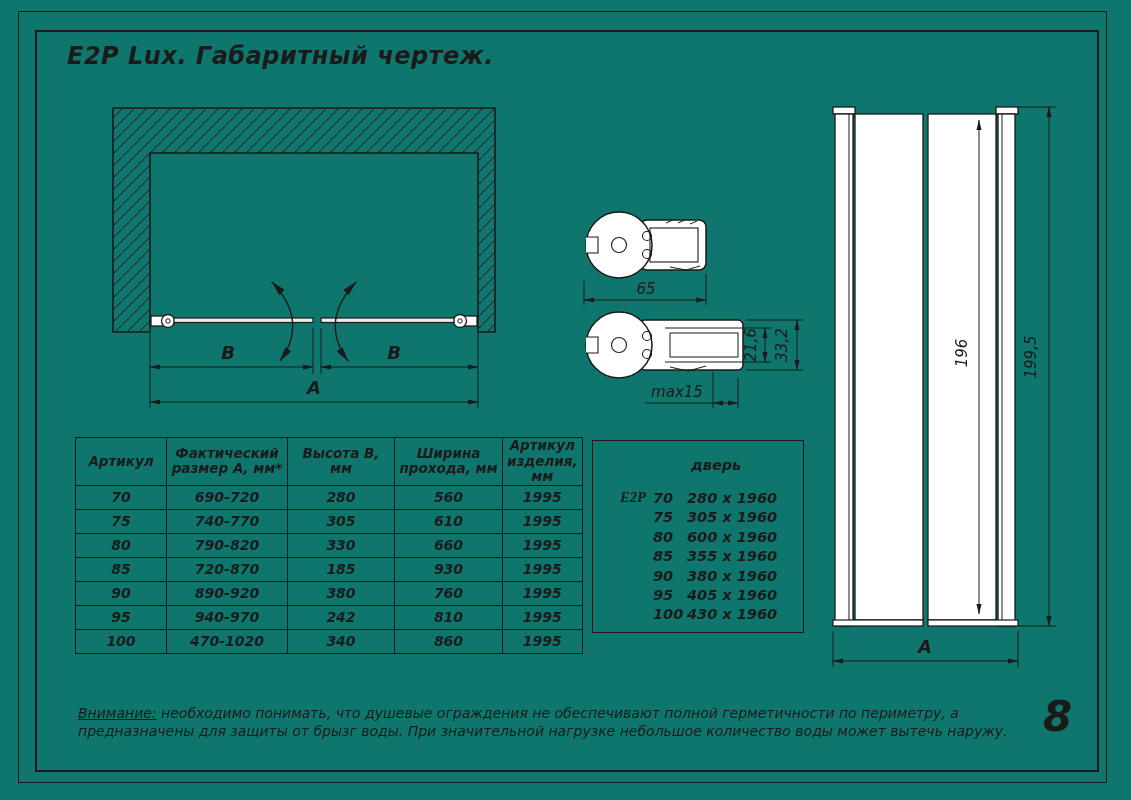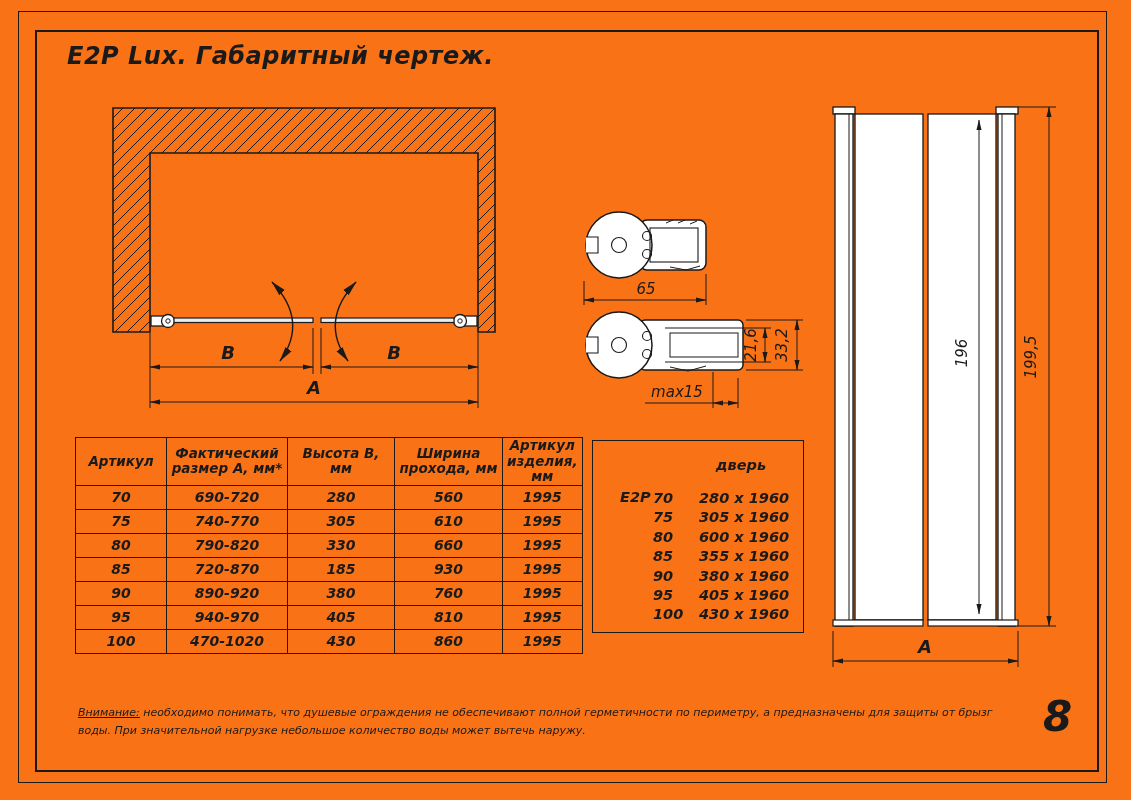--- a/index.html
+++ b/index.html
@@ -1,16 +1,16 @@
 <!DOCTYPE html>
 <html><head>
 <meta charset="utf-8">
 <style>
   html,body{margin:0;padding:0;background:#ffffff;}
-  #sheet{position:relative;width:1131px;height:800px;background:#f97316;overflow:hidden;
+  #sheet{position:relative;width:1131px;height:800px;background:#0f766e;overflow:hidden;
          font-family:"DejaVu Sans",sans-serif;color:#1a1a1a;}
   .frame-outer{position:absolute;left:18px;top:11px;width:1087px;height:770px;
                border:1px solid #1a1a1a;}
   .frame-inner{position:absolute;left:35px;top:30px;width:1060px;height:738px;
                border:2px solid #1a1a1a;}
   .title{position:absolute;left:67px;top:42px;font-size:24px;font-style:italic;
          font-weight:bold;letter-spacing:.5px;white-space:nowrap;}
   svg{position:absolute;overflow:visible;}
   svg text{font-family:"DejaVu Sans",sans-serif;font-style:italic;fill:#1a1a1a;}
   .dim-t{font-size:15px;}
@@ -18,29 +18,29 @@
 
   table.sizes{position:absolute;left:75px;top:437px;border-collapse:collapse;
               font-style:italic;text-align:center;}
   table.sizes th,table.sizes td{border:1.6px solid #1a1a1a;padding:0 4px;}
   table.sizes th{height:46px;font-size:13.5px;font-weight:600;line-height:1.15;}
   table.sizes td{height:23px;font-size:14px;font-weight:600;}
   .c0{width:82px}.c1{width:112px}.c2{width:98px}.c3{width:99px}.c4{width:68px}
 
   .door-box{position:absolute;left:592px;top:440px;width:210px;height:191px;
             border:1.6px solid #1a1a1a;font-style:italic;font-weight:600;font-size:14.5px;}
-  .door-head{position:absolute;left:98px;top:16px;width:100px;text-align:center;}
-  .door-model{position:absolute;left:27px;top:48px;}
+  .door-head{position:absolute;left:98px;top:16px;width:100px;}
+  .door-model{position:absolute;left:27px;top:48px;font-family:Liberation Serif, serif;}
   .door-rows{position:absolute;left:60px;top:48px;line-height:19.4px;}
   .door-row{display:flex;}
   .door-num{width:34px;}
-  .door-size{margin-left:12px;white-space:nowrap;}
+  .door-size{white-space:nowrap;}
 
   .note{position:absolute;left:78px;top:704px;width:934px;font-style:italic;
-        font-size:11px;line-height:18px;font-weight:500;}
+        font-size:14px;line-height:18px;font-weight:500;}
   .note .lbl{text-decoration:underline;}
   .pagenum{position:absolute;left:1043px;top:692px;font-size:42px;font-style:italic;
            font-weight:600;}
 </style>
 </head>
 <body>
 
 <div id="sheet">
 
   <div class="frame-outer"></div>
@@ -216,28 +216,28 @@
       <tr>
         <td>90</td>
         <td>890-920</td>
         <td>380</td>
         <td>760</td>
         <td>1995</td>
       </tr>
       <tr>
         <td>95</td>
         <td>940-970</td>
-        <td>405</td>
+        <td>242</td>
         <td>810</td>
         <td>1995</td>
       </tr>
       <tr>
         <td>100</td>
         <td>470-1020</td>
-        <td>430</td>
+        <td>340</td>
         <td>860</td>
         <td>1995</td>
       </tr>
     </tbody>
   </table>
 
   <div class="door-box">
     <div class="door-head">дверь</div>
     <div class="door-model">E2P</div>
     <div class="door-rows">

